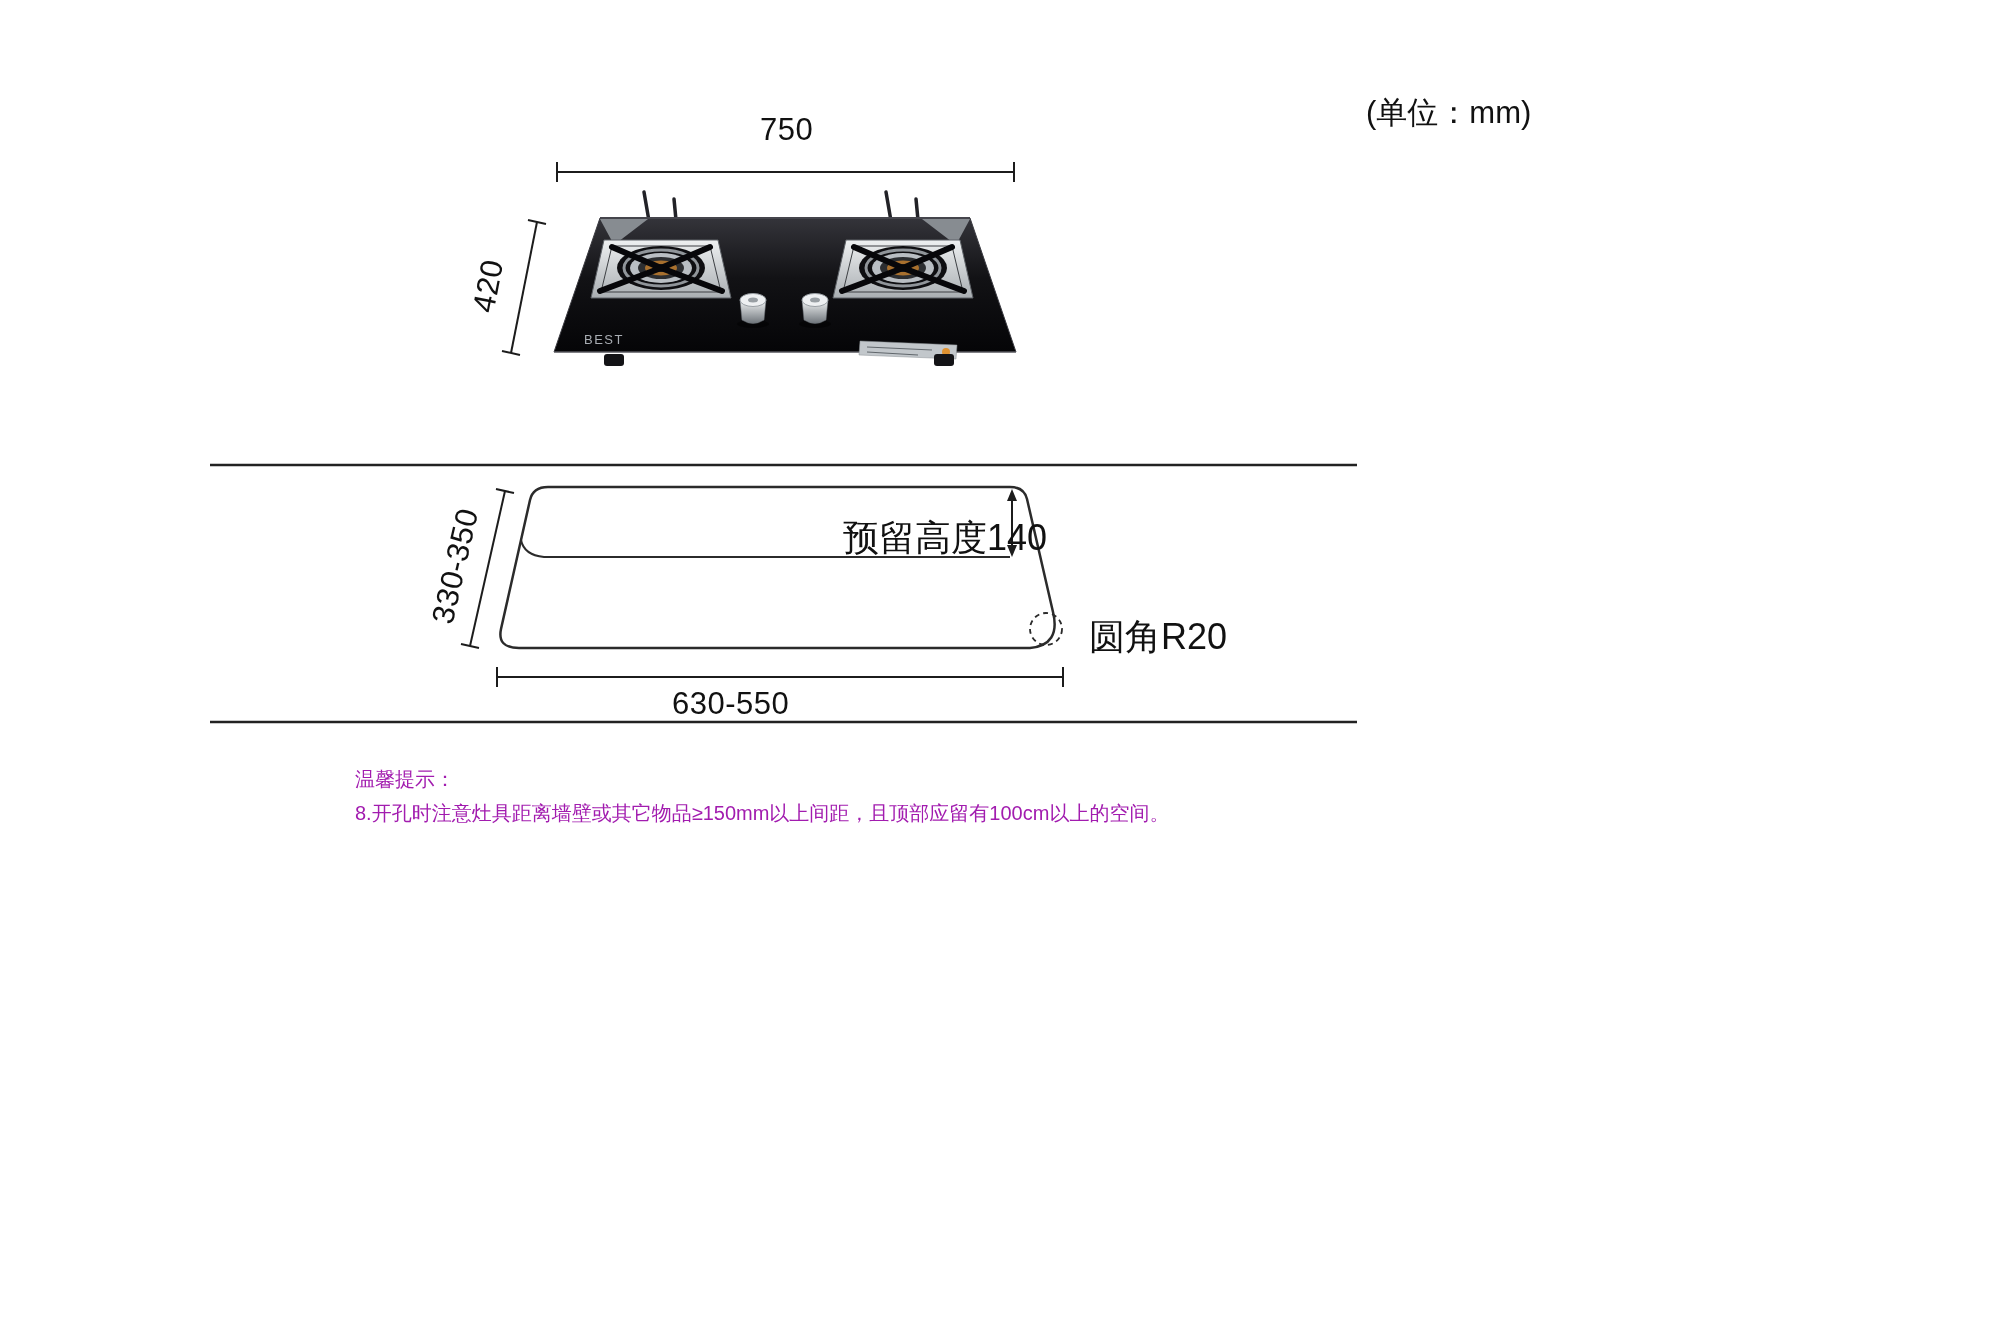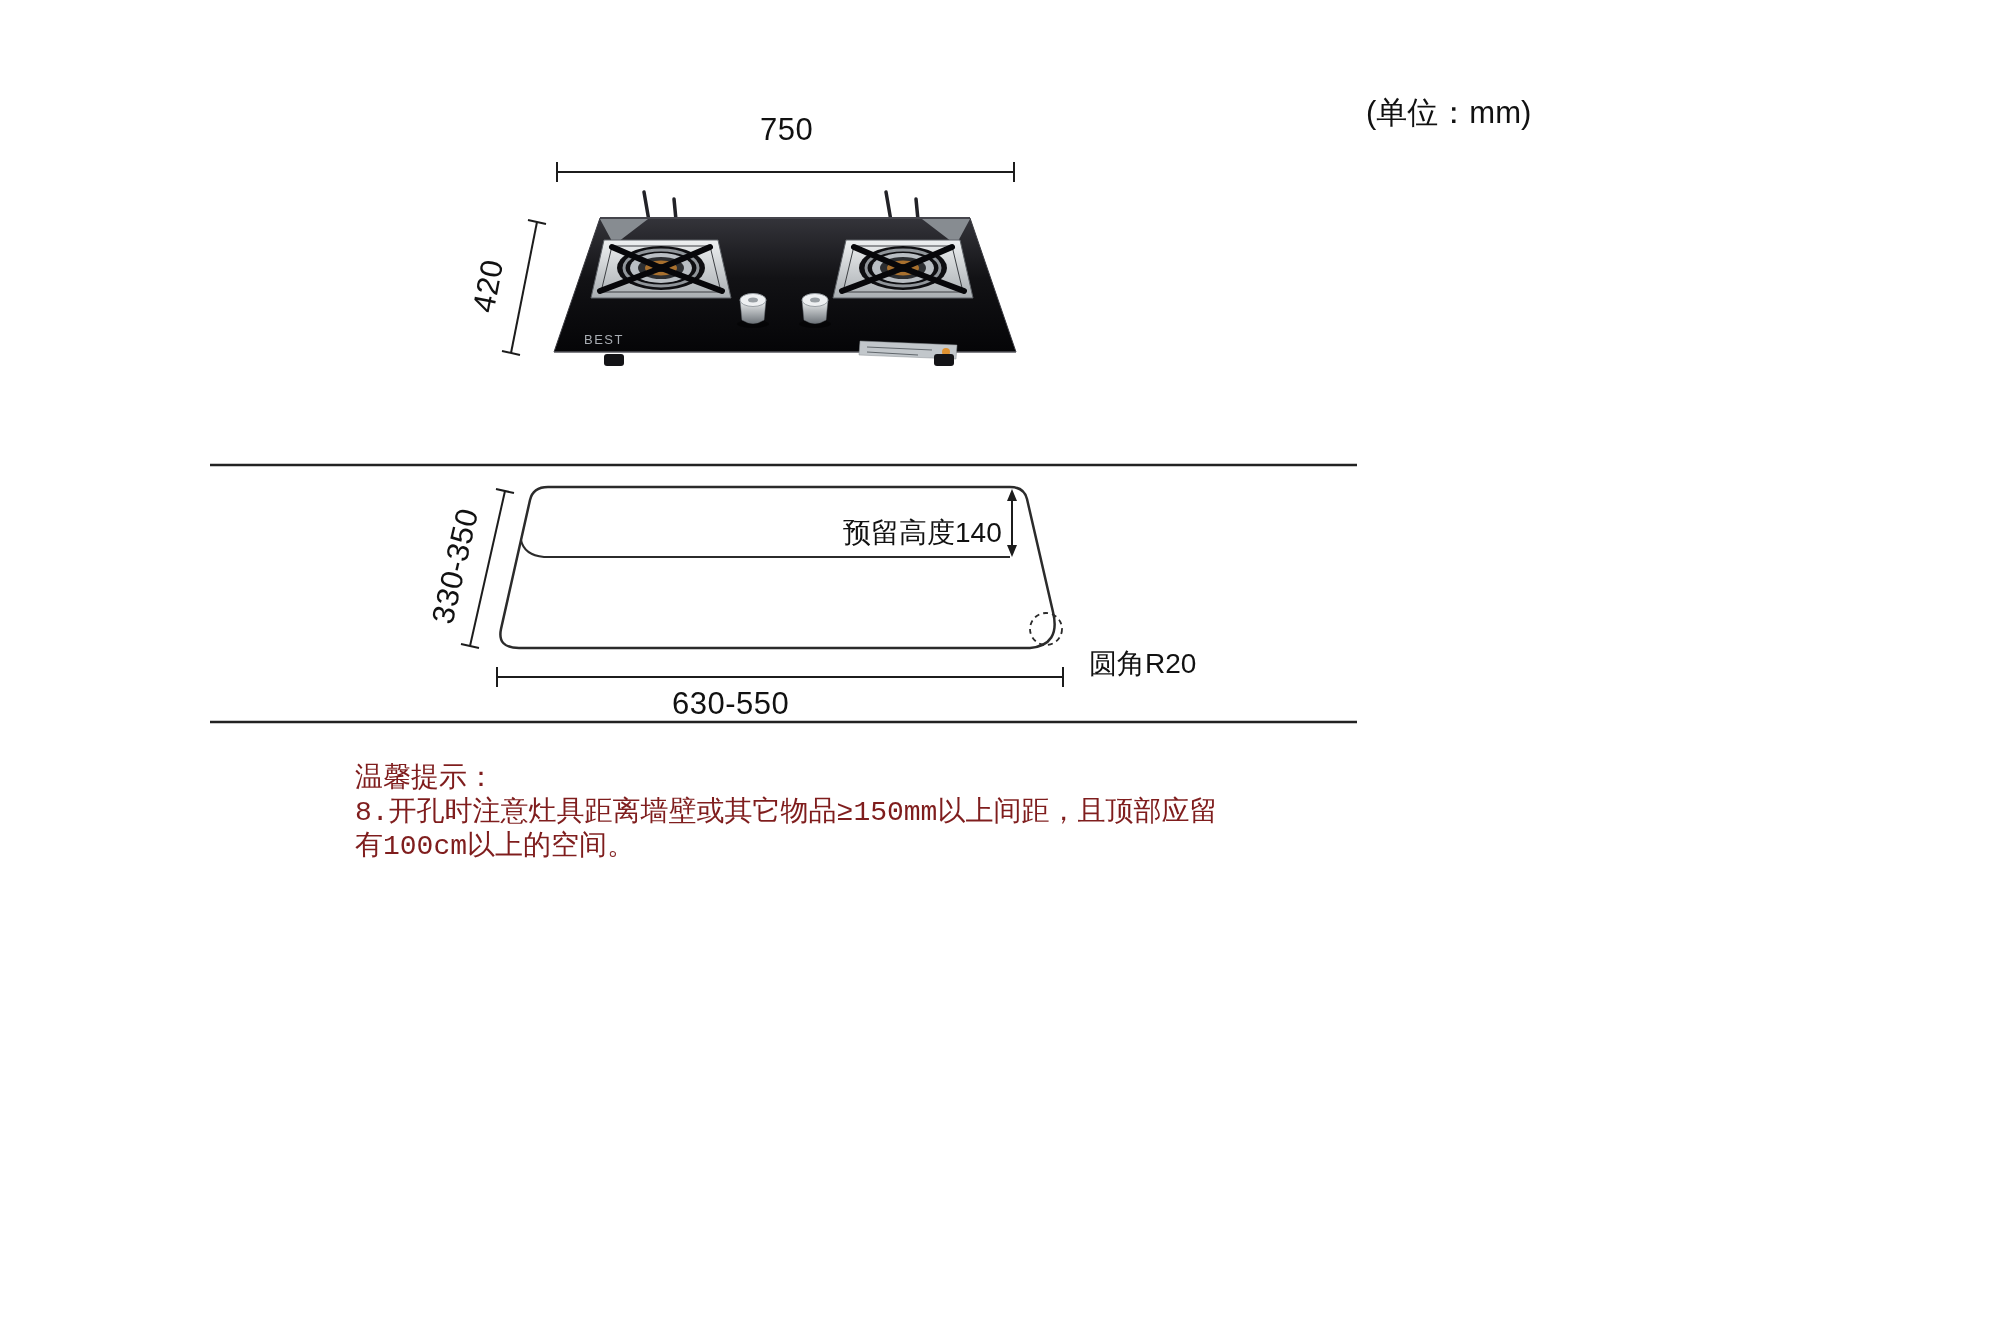--- a/index.html
+++ b/index.html
@@ -7,27 +7,27 @@
     position:relative;
     width:2000px; height:1333px;
     background:#ffffff;
     font-family:"Liberation Sans","DejaVu Sans",sans-serif;
     color:#141414;
     overflow:hidden;
   }
   svg.art { position:absolute; left:0; top:0; width:2000px; height:1333px; }
   .label { position:absolute; white-space:nowrap; color:#111; }
   .dim   { font-size:31px; letter-spacing:0.5px; }
-  .dim-sm{ font-size:28px; }
+  .dim-sm{ font-size:36px; }
   .rot79 { transform:rotate(-79deg); transform-origin:center; }
   .rot77 { transform:rotate(-77deg); transform-origin:center; }
   .unit  { font-size:31px; }
   .tips  {
     position:absolute; left:355px; top:762px; width:882px;
-    font-size:28px; line-height:34px; color:#7f1d1d;font-family:Liberation Mono, monospace;
+    font-size:20px; line-height:34px; color:#a21caf;
   }
   .tips p { margin:0; }
 </style>
 </head>
 <body>
 
 <div class="canvas">
 
   <svg class="art" viewBox="0 0 2000 1333" aria-hidden="true">
     <defs>
@@ -166,21 +166,21 @@
   <div class="label unit" style="left:1366px; top:72px;margin-top:20px;">(单位：mm)</div>
 
   <div class="label dim" style="left:760px; top:112px;">750</div>
 
   <div class="label dim rot79" style="left:462px; top:268px;">420</div>
 
   <div class="label dim rot77" style="left:397px; top:548px;">330-350</div>
 
   <div class="label dim-sm" style="left:843px; top:514px;">预留高度140</div>
 
-  <div class="label dim-sm" style="left:1089px; top:613px;margin-top:32px;">圆角R20</div>
+  <div class="label dim-sm" style="left:1089px; top:613px;">圆角R20</div>
 
   <div class="label dim" style="left:672px; top:686px;">630-550</div>
 
   <div class="tips">
     <p>温馨提示：</p>
     <p>8.开孔时注意灶具距离墙壁或其它物品≥150mm以上间距，且顶部应留有100cm以上的空间。</p>
   </div>
 
 </div>
 

